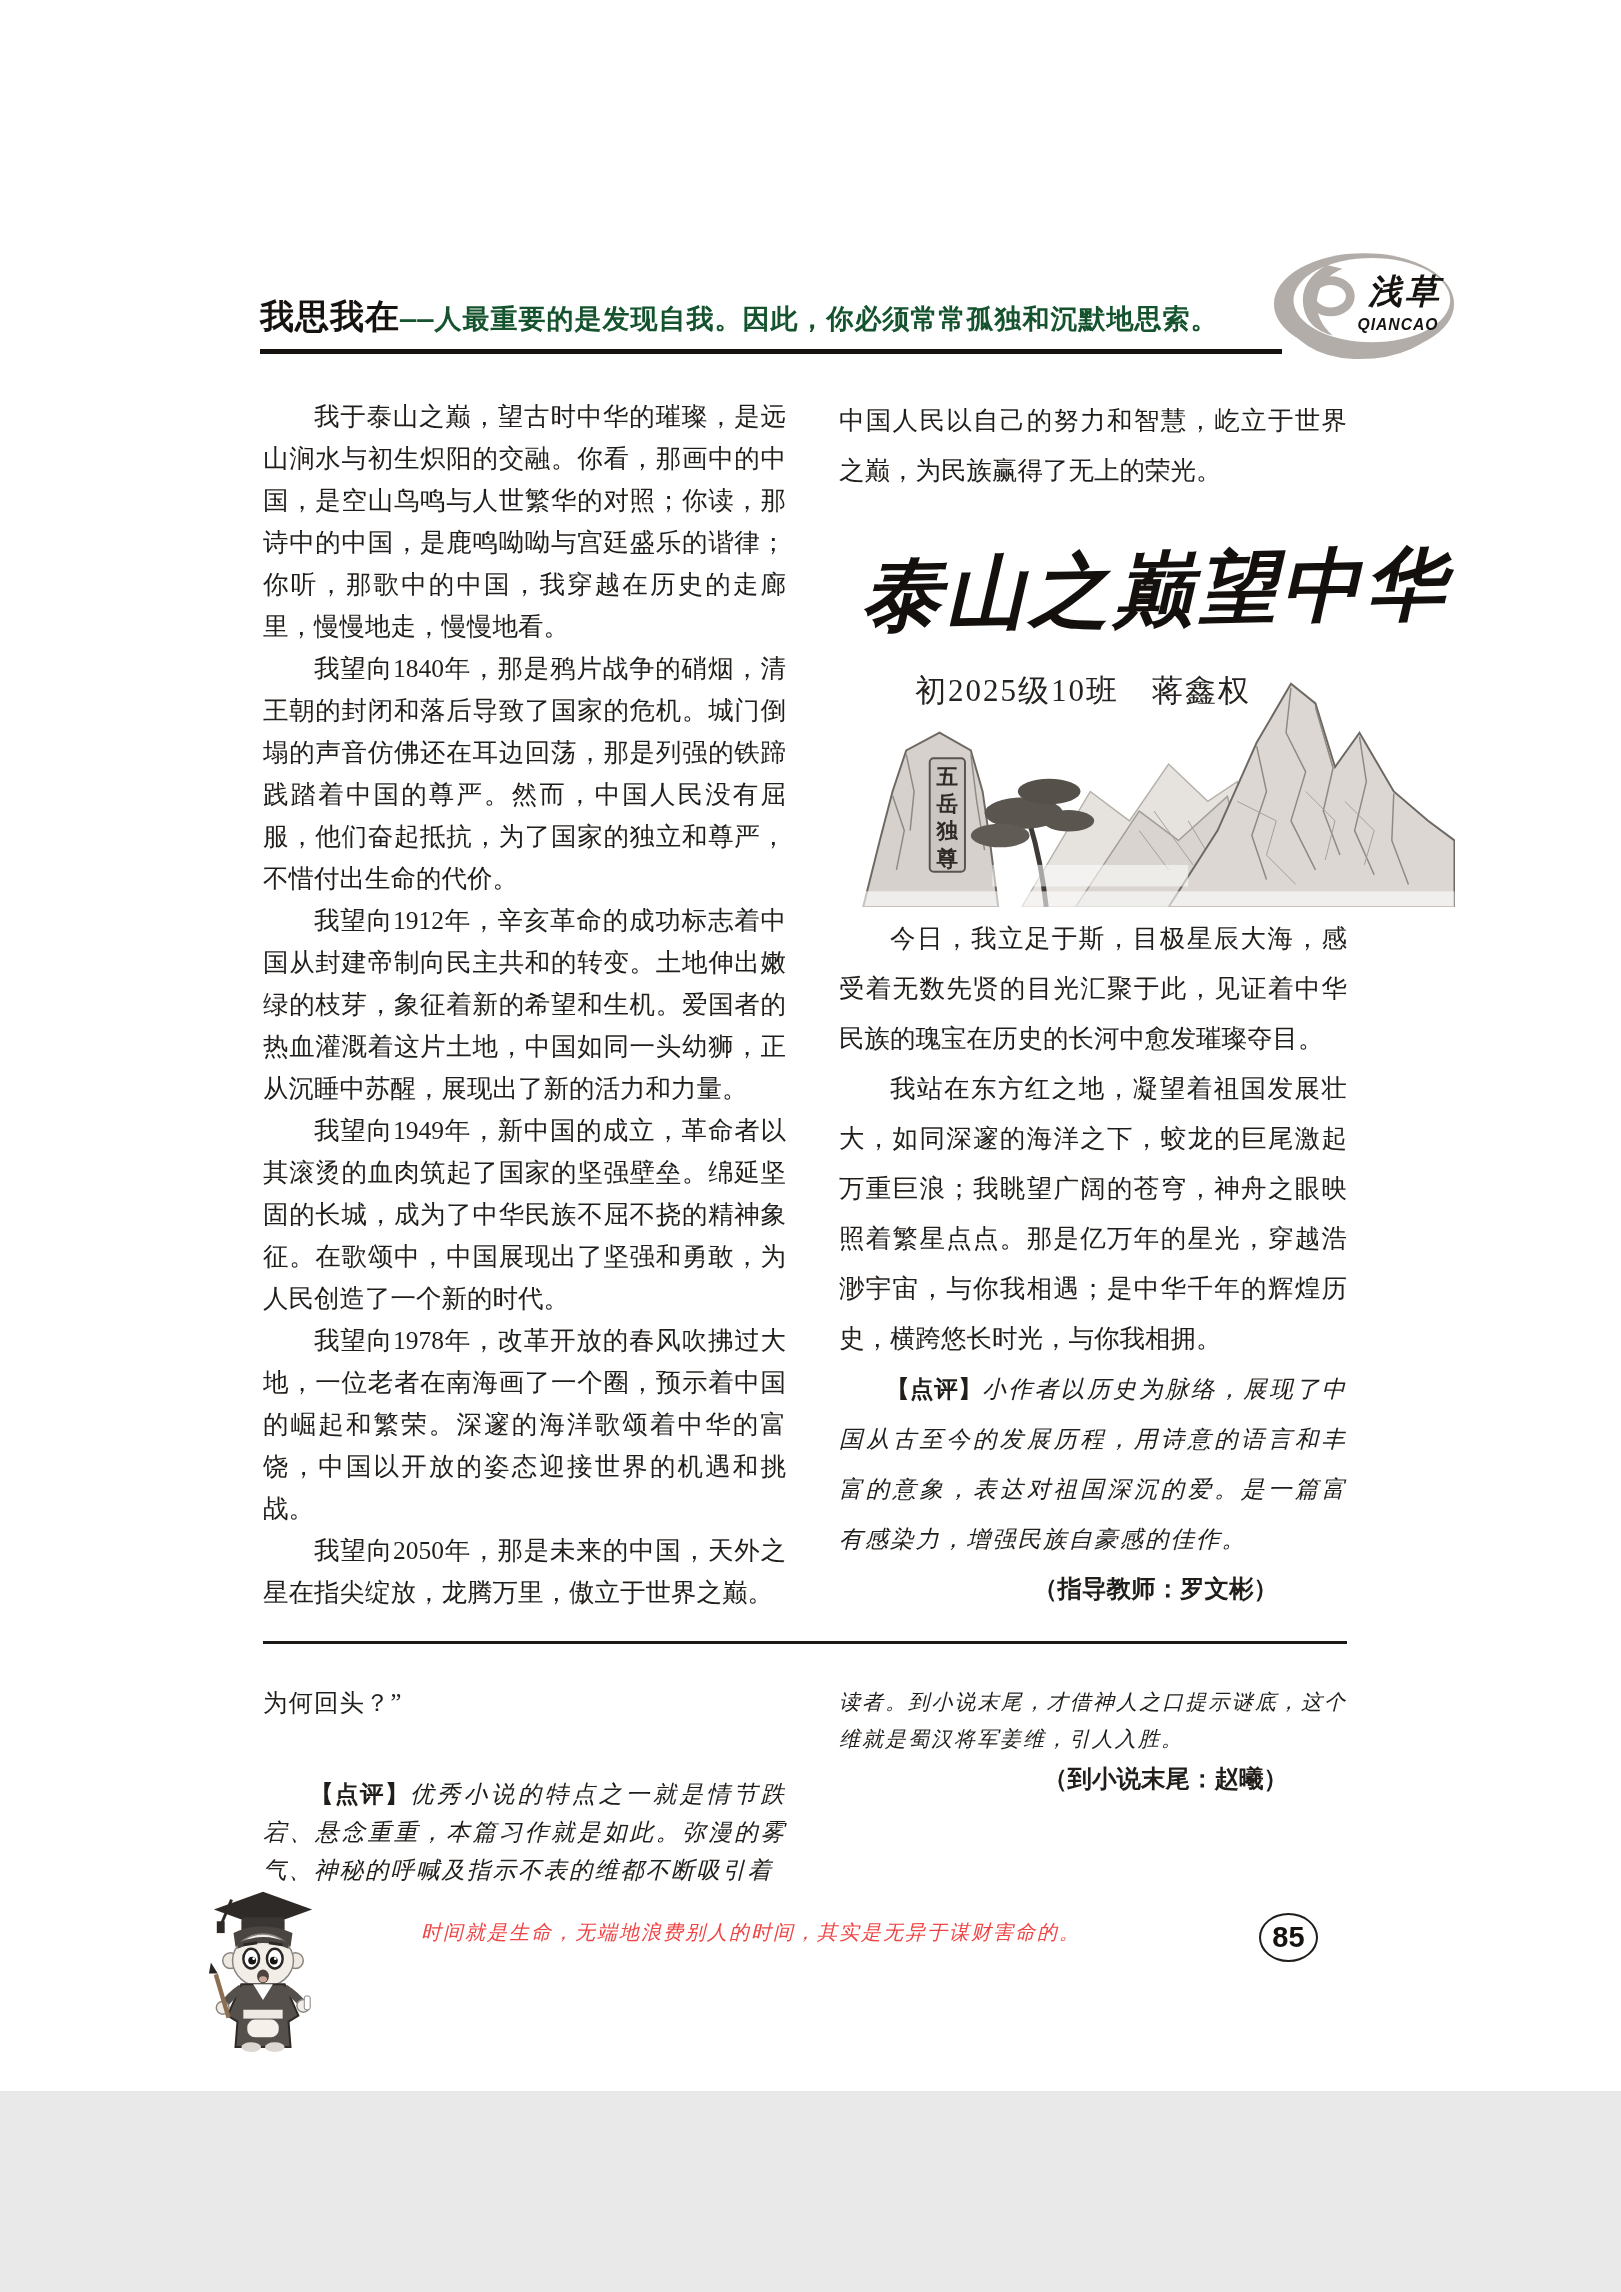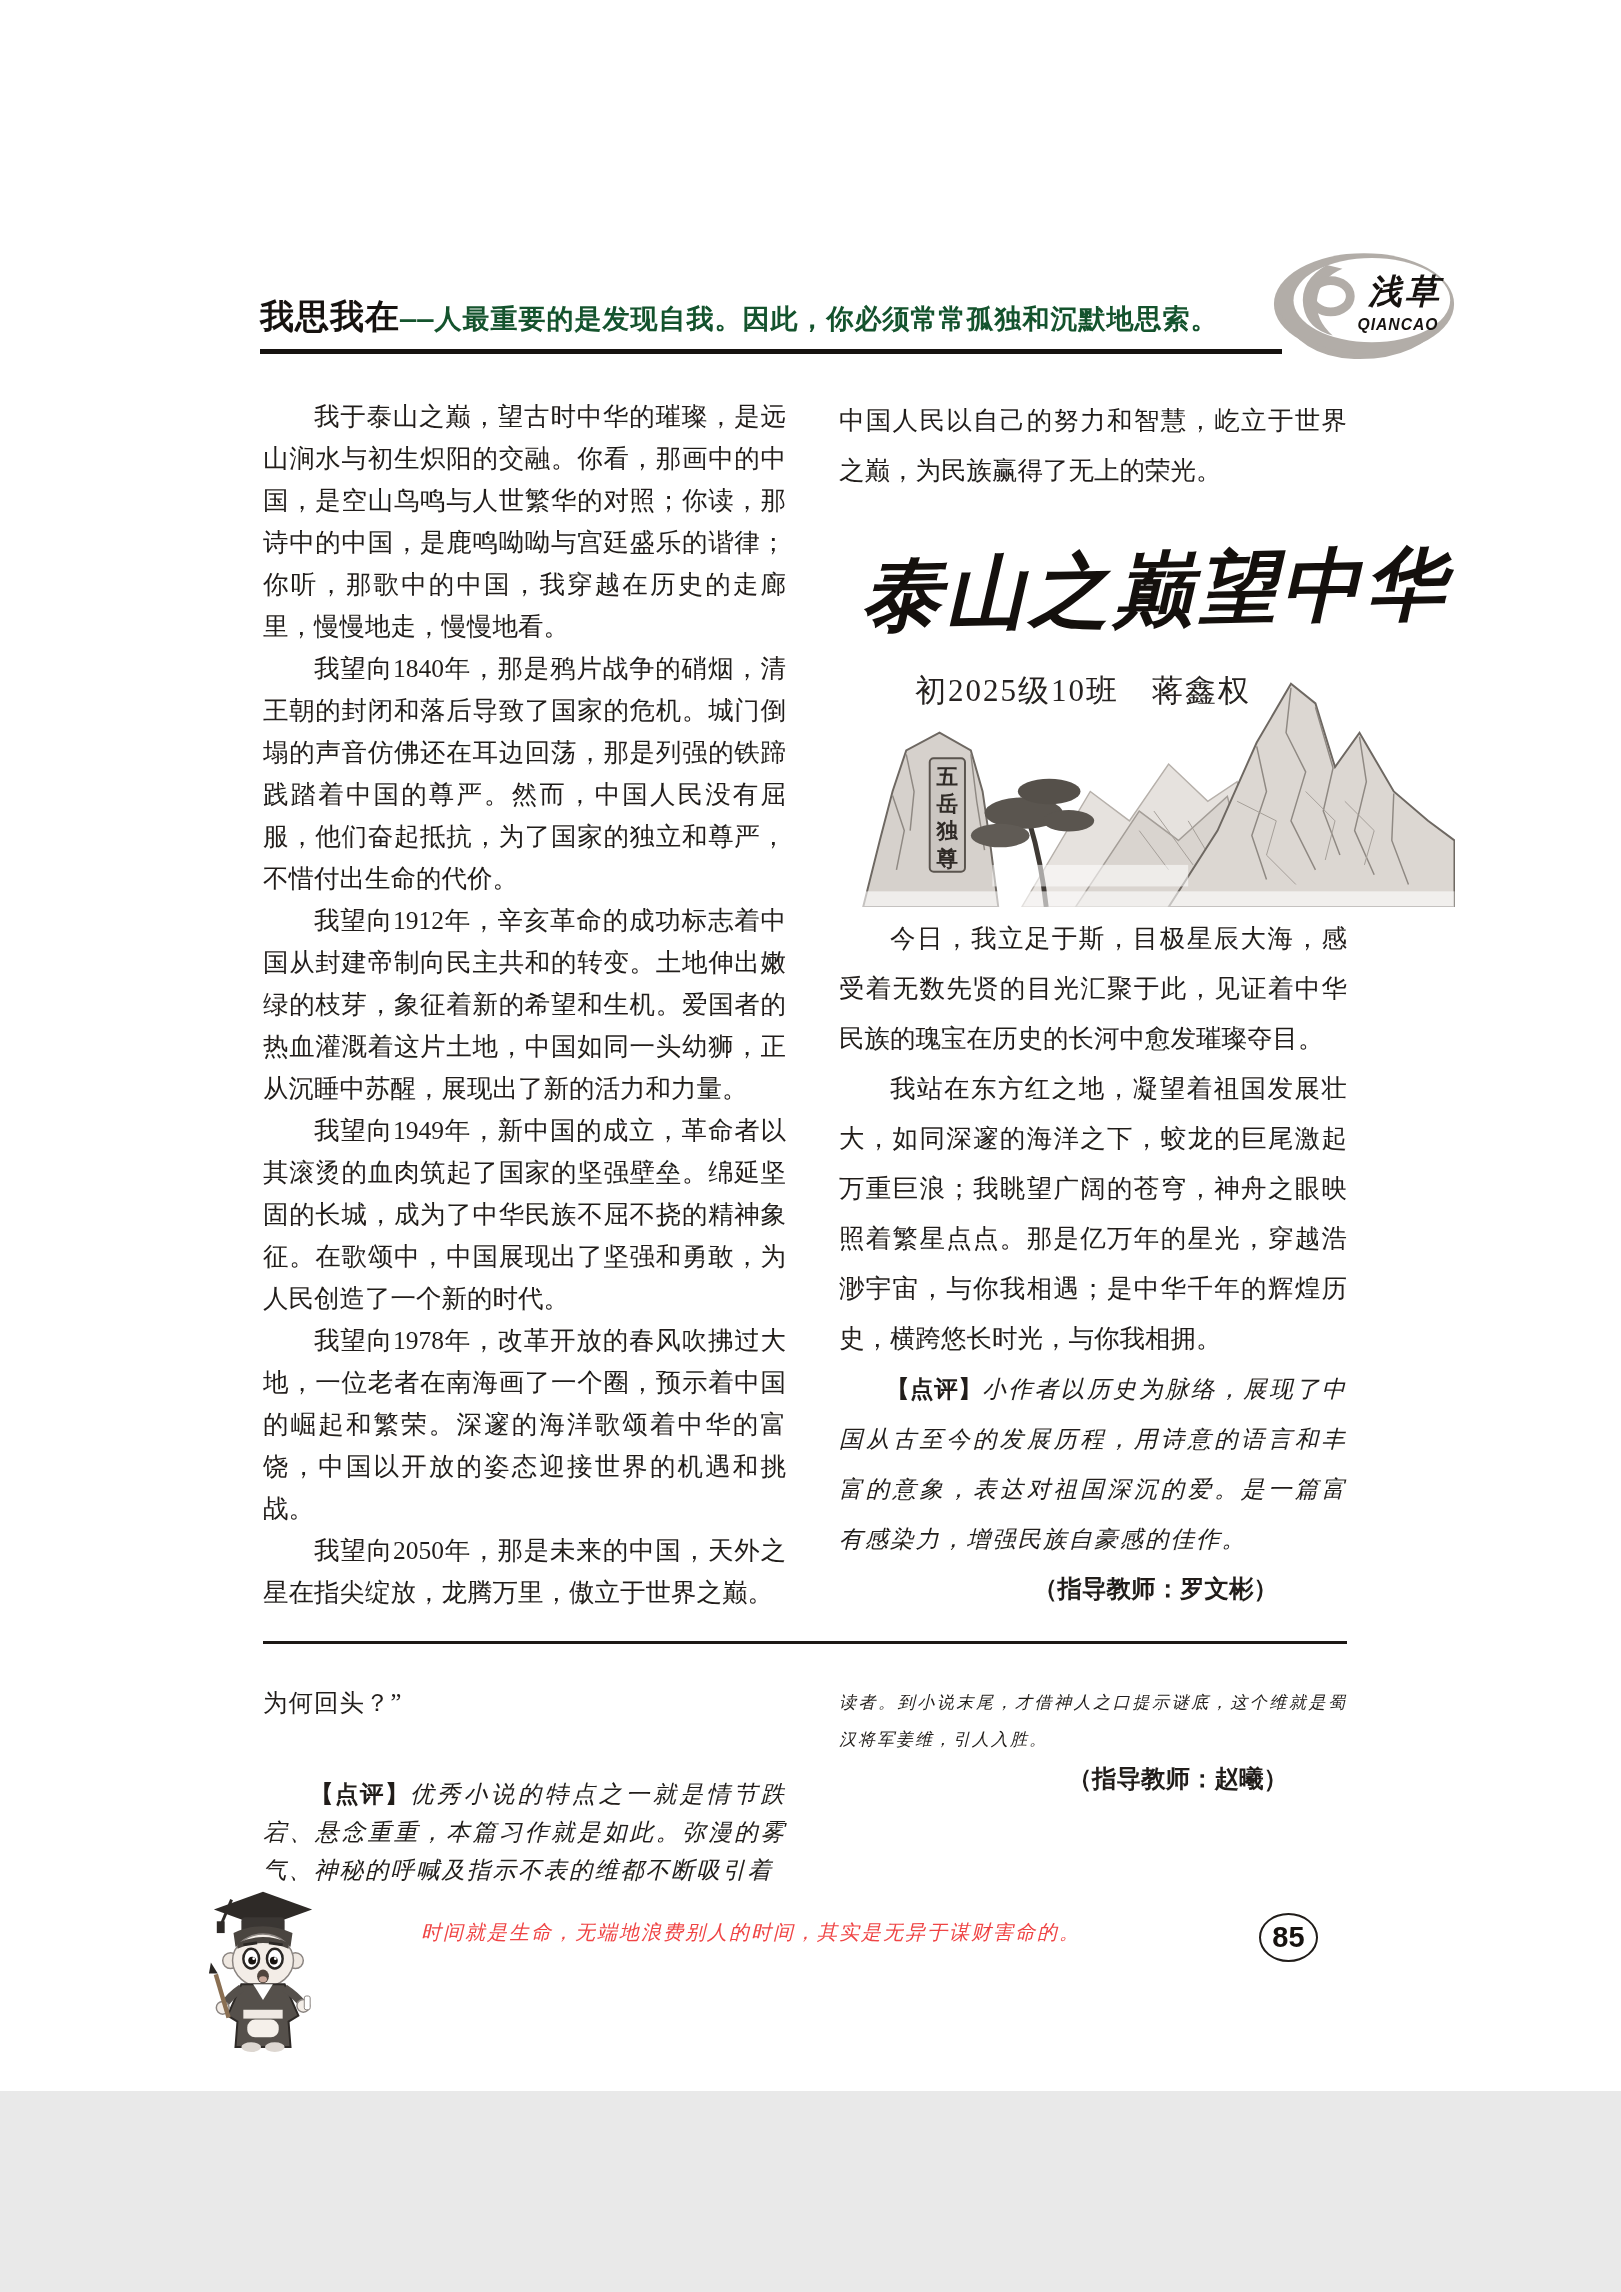--- a/index.html
+++ b/index.html
@@ -72,21 +72,21 @@
   .mt6{margin-top:5.9px;}
   .pr60{padding-right:59px;}
   .pr70{padding-right:69px;}
   
   .section-divider{position:absolute;left:263px;top:1641px;width:1084px;height:2.9px;background:#1c1815;}
   
   .bottom-left{left:263px;top:1682px;}
   .bottom-right{left:839px;top:1684px;width:508px;}
   .ending-line{font-size:24.5px;letter-spacing:1px;}
   .bottom-left .comment{margin-top:51px;text-indent:2em;}
-  .bottom-right .body24{font-size:17px;line-height:37px;font-style:italic;letter-spacing:2px;margin:0;text-align:justify;}
+  .bottom-right .body24{font-size:21px;line-height:37px;font-style:italic;letter-spacing:2px;margin:0;text-align:justify;}
   
   .mascot{position:absolute;left:202px;top:1880px;width:122px;height:173px;}
   .footer-quote{
     position:absolute;left:421px;top:1919px;
     font-style:italic;font-size:20px;letter-spacing:2px;color:#ef4444;
     white-space:nowrap;
   }
   .page-badge{
     position:absolute;left:1259px;top:1913px;width:55px;height:45px;
     border:2.9px solid #211d1a;border-radius:50%;
@@ -176,21 +176,21 @@
 
   <div class="col bottom-left">
     <p class="ending-line">为何回头？”</p>
     <p class="comment">
       <b class="lbl">【点评】</b><span>优秀小说的特点之一就是情节跌宕、悬念重重，本篇习作就是如此。弥漫的雾气、神秘的呼喊及指示不表的维都不断吸引着</span>
     </p>
   </div>
 
   <div class="col bottom-right">
     <p class="body24">读者。到小说末尾，才借神人之口提示谜底，这个维就是蜀汉将军姜维，引人入胜。</p>
-    <p class="teacher mt6 pr60">（指导教师：赵曦）</p>
+    <p class="teacher mt6 pr60">（到小说末尾：赵曦）</p>
   </div>
 
   <div class="mascot">
     <svg width="122" height="173" viewBox="0 0 124 176">
 
       <path d="M30,20 L20,44" stroke="#2e2a27" stroke-width="3" fill="none"></path>
       <rect x="15" y="42" width="8" height="12" fill="#2e2a27"></rect>
 
       <polygon points="12,30 62,12 112,30 62,48" fill="#2e2a27"></polygon>
       <rect x="40" y="38" width="44" height="16" rx="4" fill="#3a3633"></rect>

